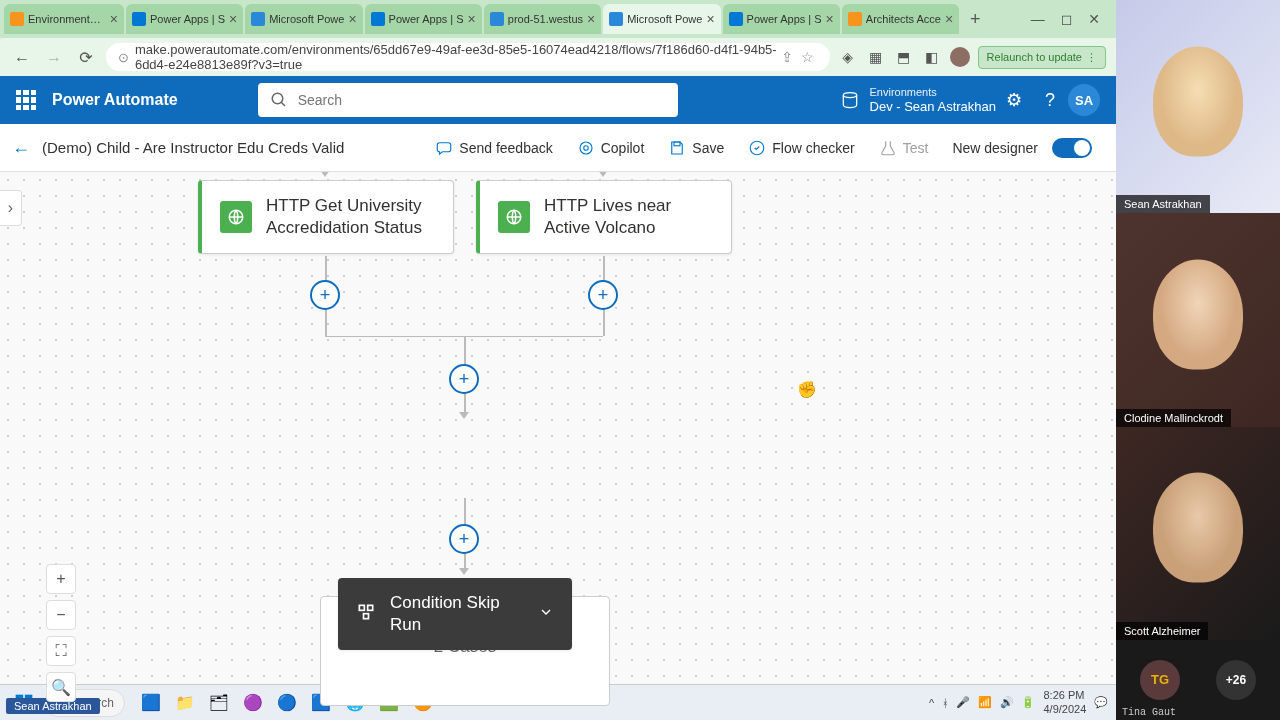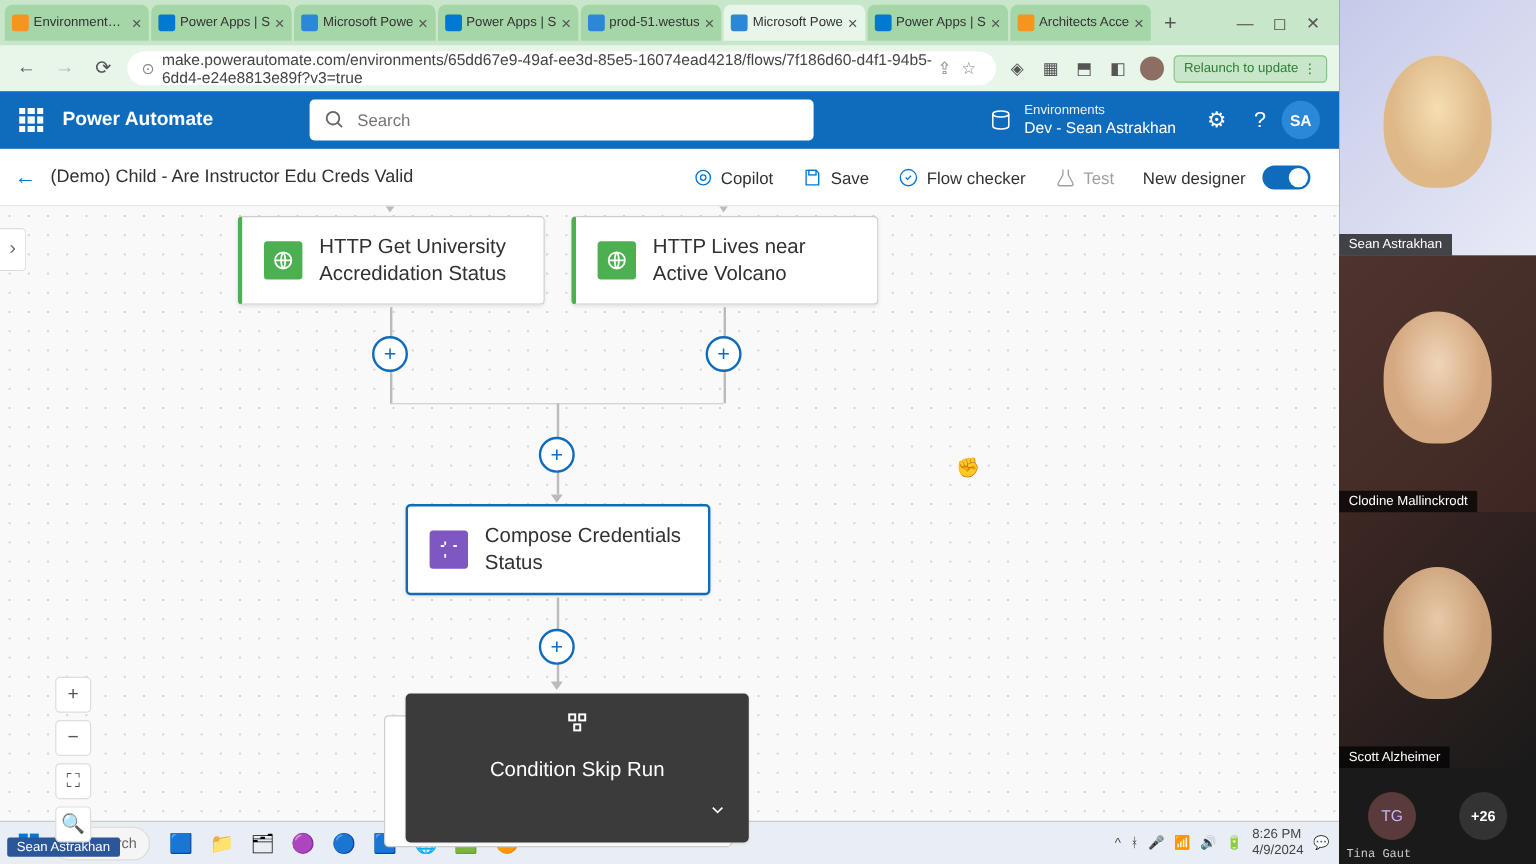--- a/index.html
+++ b/index.html
@@ -30,21 +30,21 @@
 .avatar-sm { width: 20px; height: 20px; border-radius: 50%; background: #8d6e63; }
 
 
 .pa-header { height: 48px; background: #0f6cbd; display: flex; align-items: center; padding: 0 16px; color: #fff; }
 .waffle { width: 20px; height: 20px; display: grid; grid-template-columns: repeat(3, 1fr); grid-template-rows: repeat(3, 1fr); gap: 2px; margin-right: 16px; }
 .waffle span { background: #fff; }
 .pa-title { font-size: 16px; font-weight: 600; }
 .pa-search { margin-left: 80px; width: 420px; height: 34px; background: #fff; border-radius: 4px; display: flex; align-items: center; padding: 0 12px; }
 .pa-search svg { width: 18px; height: 18px; }
 .pa-search input { border: none; outline: none; flex: 1; margin-left: 10px; font-size: 14px; background: transparent; }
-.env-block { margin-left: auto; display: flex; align-items: center; gap: 10px; color: #fff; font-size: 13px; margin-right: 16px; }
+.env-block { margin-left: auto; display: flex; align-items: center; gap: 10px; color: #fff; font-size: 13px; }
 .env-icon { width: 20px; height: 20px; }
 .env-text { line-height: 1.2; }
 .env-label { font-size: 11px; opacity: 0.9; }
 .hdr-icon { width: 36px; height: 36px; display: flex; align-items: center; justify-content: center; color: #fff; font-size: 18px; }
 .user-circle { width: 32px; height: 32px; border-radius: 50%; background: #2b88d8; display: flex; align-items: center; justify-content: center; font-size: 13px; font-weight: 600; color: #fff; }
 
 
 .pa-toolbar { height: 48px; border-bottom: 1px solid #e0e0e0; display: flex; align-items: center; padding: 0 12px; }
 .back-icon { font-size: 18px; color: #0078d4; margin-right: 12px; }
 .flow-name { font-size: 15px; color: #323130; }
@@ -89,21 +89,21 @@
 .clock { text-align: left; line-height: 1.2; }
 
 
 .video-panel { position: absolute; right: 0; top: 0; width: 164px; height: 720px; background: #1a1a1a; display: flex; flex-direction: column; }
 .video-tile { position: relative; width: 164px; flex: 1; background: #2a2a2a; }
 .video-tile.p1 { background: linear-gradient(135deg, #c5cae9, #e8eaf6); }
 .video-tile.p2 { background: linear-gradient(135deg, #3e2723, #1a1a1a); }
 .video-tile.p3 { background: linear-gradient(135deg, #4e342e, #3e2723); }
 .vt-label { position: absolute; left: 0; bottom: 0; background: rgba(0,0,0,0.7); color: #fff; font-size: 11px; padding: 3px 8px; }
 .bottom-row { height: 80px; background: #1a1a1a; display: flex; align-items: center; justify-content: space-around; padding: 0 6px; }
-.tg-circle { width: 40px; height: 40px; border-radius: 50%; background: #5a3a3a; display: flex; align-items: center; justify-content: center; color: #c4b5fd; font-size: 13px; font-weight: 400; }
+.tg-circle { width: 40px; height: 40px; border-radius: 50%; background: #5a3a3a; display: flex; align-items: center; justify-content: center; color: #eab308; font-size: 13px; font-weight: 700; }
 .plus-badge { width: 40px; height: 40px; border-radius: 50%; background: #333; display: flex; align-items: center; justify-content: center; color: #fff; font-size: 12px; font-weight: 600; }
 .tg-label { position: absolute; bottom: 2px; left: 6px; color: #ccc; font-size: 10px; font-family: Liberation Mono, monospace; }
 .presenter-label { position: absolute; left: 6px; bottom: 6px; background: #2b579a; color: #fff; font-size: 11px; padding: 2px 8px; border-radius: 2px; }
 
 .face { position: absolute; left: 50%; top: 50%; transform: translate(-50%,-55%); width: 90px; height: 110px; border-radius: 50% 50% 45% 45%; }
 .face.f1 { background: radial-gradient(ellipse at 50% 40%, #f5deb3 0%, #deb887 60%); }
 .face.f2 { background: radial-gradient(ellipse at 50% 40%, #e8c9a8 0%, #c9a078 60%); }
 .face.f3 { background: radial-gradient(ellipse at 50% 40%, #f0d5b8 0%, #d4a880 60%); }
 </style>
 </head>
@@ -215,20 +215,26 @@
     <div class="hdr-icon">?</div>
     <div class="user-circle">SA</div>
   </div>
 
   <div class="pa-toolbar">
     <div class="back-icon">←</div>
     <div class="flow-name">(Demo) Child - Are Instructor Edu Creds Valid</div>
     <div class="toolbar-spacer"></div>
     <div class="tb-btn">
         <svg viewBox="0 0 24 24" fill="none" stroke="#0078d4" stroke-width="1.5">
+          <path d="M3 8c0-2 1-3 3-3h12c2 0 3 1 3 3v6c0 2-1 3-3 3h-8l-4 3v-3H6c-2 0-3-1-3-3z"></path>
+        </svg>
+        <span>Send feedback</span>
+      </div>
+    <div class="tb-btn">
+        <svg viewBox="0 0 24 24" fill="none" stroke="#0078d4" stroke-width="1.5">
           <circle cx="12" cy="12" r="8"></circle>
           <circle cx="12" cy="12" r="3"></circle>
         </svg>
         <span>Copilot</span>
       </div>
     <div class="tb-btn">
         <svg viewBox="0 0 24 24" fill="none" stroke="#0078d4" stroke-width="1.5">
           <path d="M5 4h11l3 3v13H5z"></path>
           <rect x="8" y="4" width="8" height="5"></rect>
         </svg>
@@ -283,37 +289,29 @@
     <div class="add-btn" style="left:310px; top:108px">+</div>
     <div class="add-btn" style="left:588px; top:108px">+</div>
 
     <div class="connector" style="left:325px; top:164px; width:278px; height:0; border-radius: 0 0 8px 8px; border-top:none;"></div>
     <div class="connector" style="left:325px; top:139px; width:0; height:25px"></div>
     <div class="connector" style="left:603px; top:139px; width:0; height:25px"></div>
     <div class="connector" style="left:464px; top:164px; width:0; height:76px"></div>
     <div class="add-btn" style="left:449px; top:192px">+</div>
     <div class="arrow-down" style="left:459px; top:240px"></div>
 
-    <div class="node compose" style="left:338px; top:248px; width:254px;">
-      <div class="node-icon purple">
-          <svg width="18" height="18" viewBox="0 0 24 24" fill="none" stroke="#fff" stroke-width="2">
-            <path d="M8 3v4M8 17v4M3 8h4M17 8h4"></path>
-          </svg>
-        </div>
-      <div class="node-label">Compose Credentials Status</div>
-    </div>
 
     <div class="connector" style="left:464px; top:326px; width:0; height:74px"></div>
     <div class="add-btn" style="left:449px; top:352px">+</div>
     <div class="arrow-down" style="left:459px; top:396px"></div>
 
     <div class="condition-body" style="left:320px; top:424px; width:290px; height:110px;">
       <span>2 Cases</span>
     </div>
-    <div class="node condition" style="left:338px; top:406px; width:286px; z-index:2;flex-direction:column;">
+    <div class="node condition" style="left:338px; top:406px; width:234px; z-index:2;">
       <div><svg width="20" height="20" viewBox="0 0 24 24" fill="none" stroke="#fff" stroke-width="2">
             <rect x="4" y="4" width="6" height="6"></rect>
             <rect x="14" y="4" width="6" height="6"></rect>
             <rect x="9" y="14" width="6" height="6"></rect>
           </svg></div>
       <div class="node-label">Condition Skip Run</div>
       <div style="margin-left:auto"><svg width="16" height="16" viewBox="0 0 24 24" fill="none" stroke="#fff" stroke-width="2">
             <path d="M6 9l6 6 6-6"></path>
           </svg></div>
     </div>

